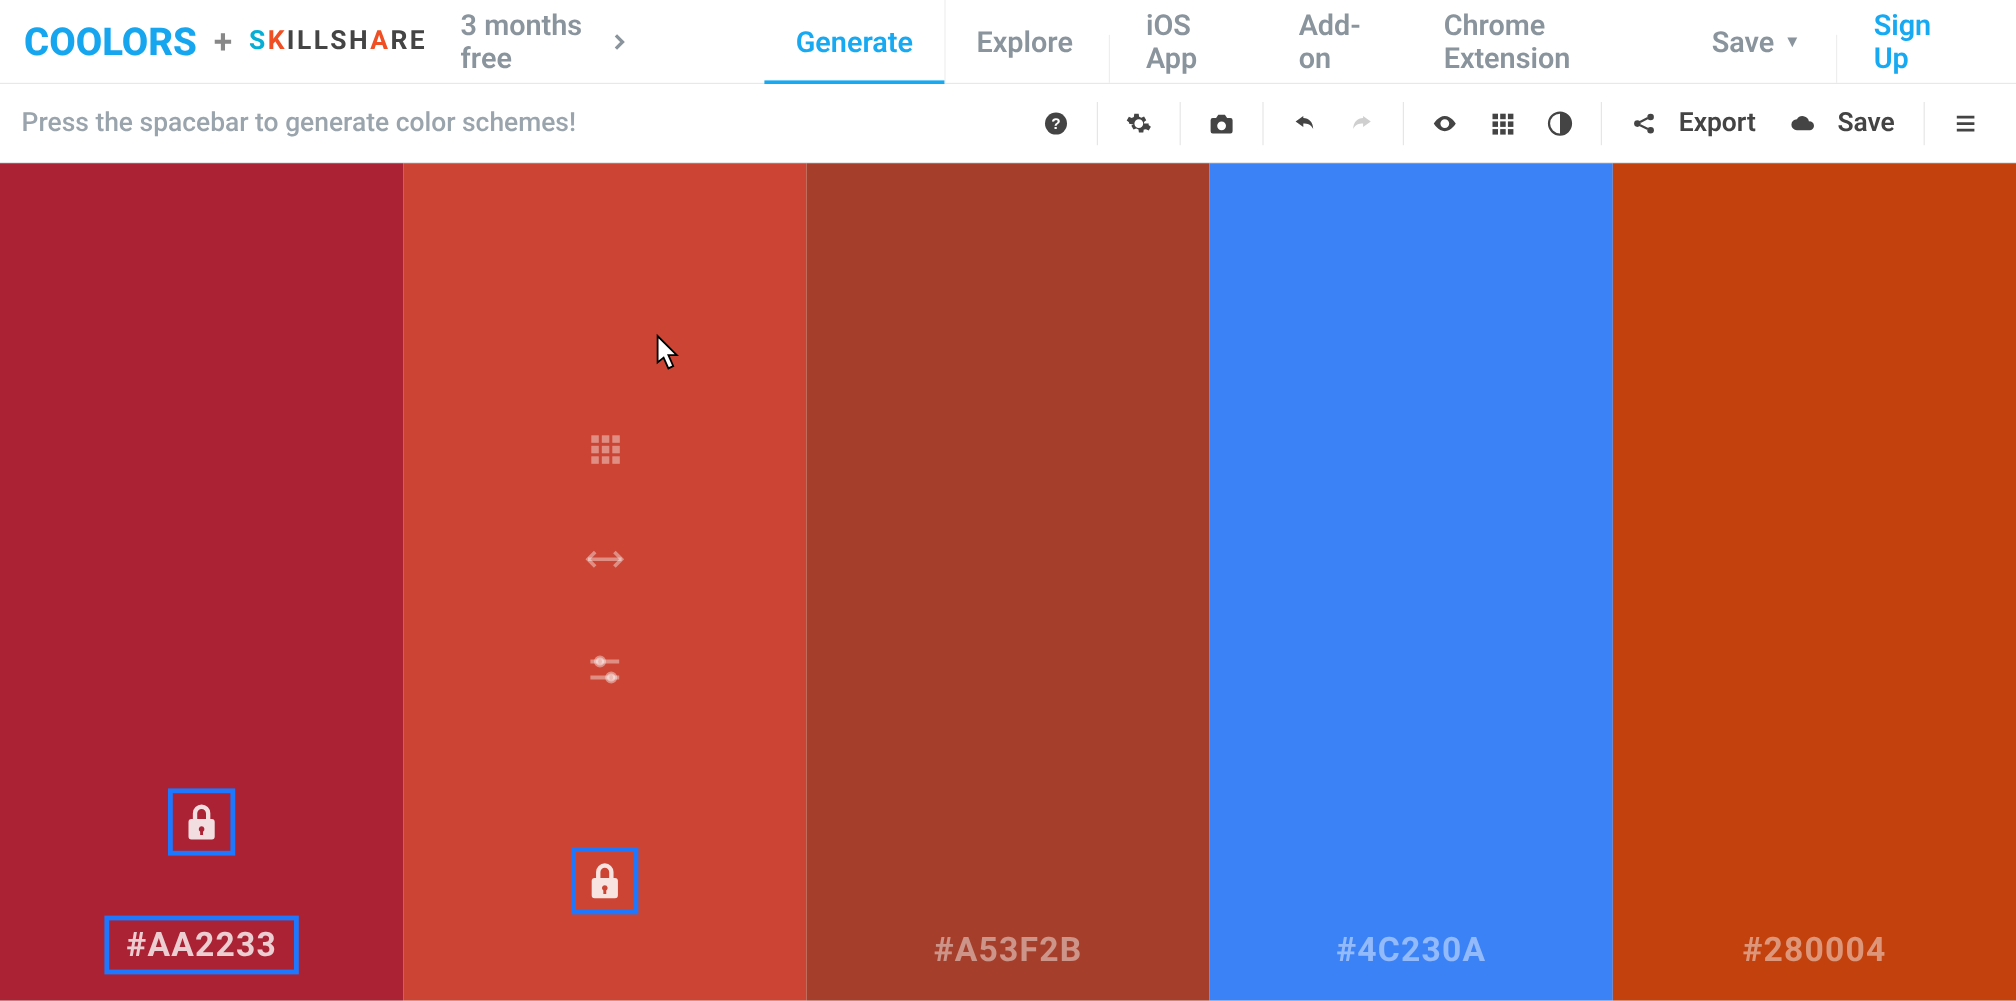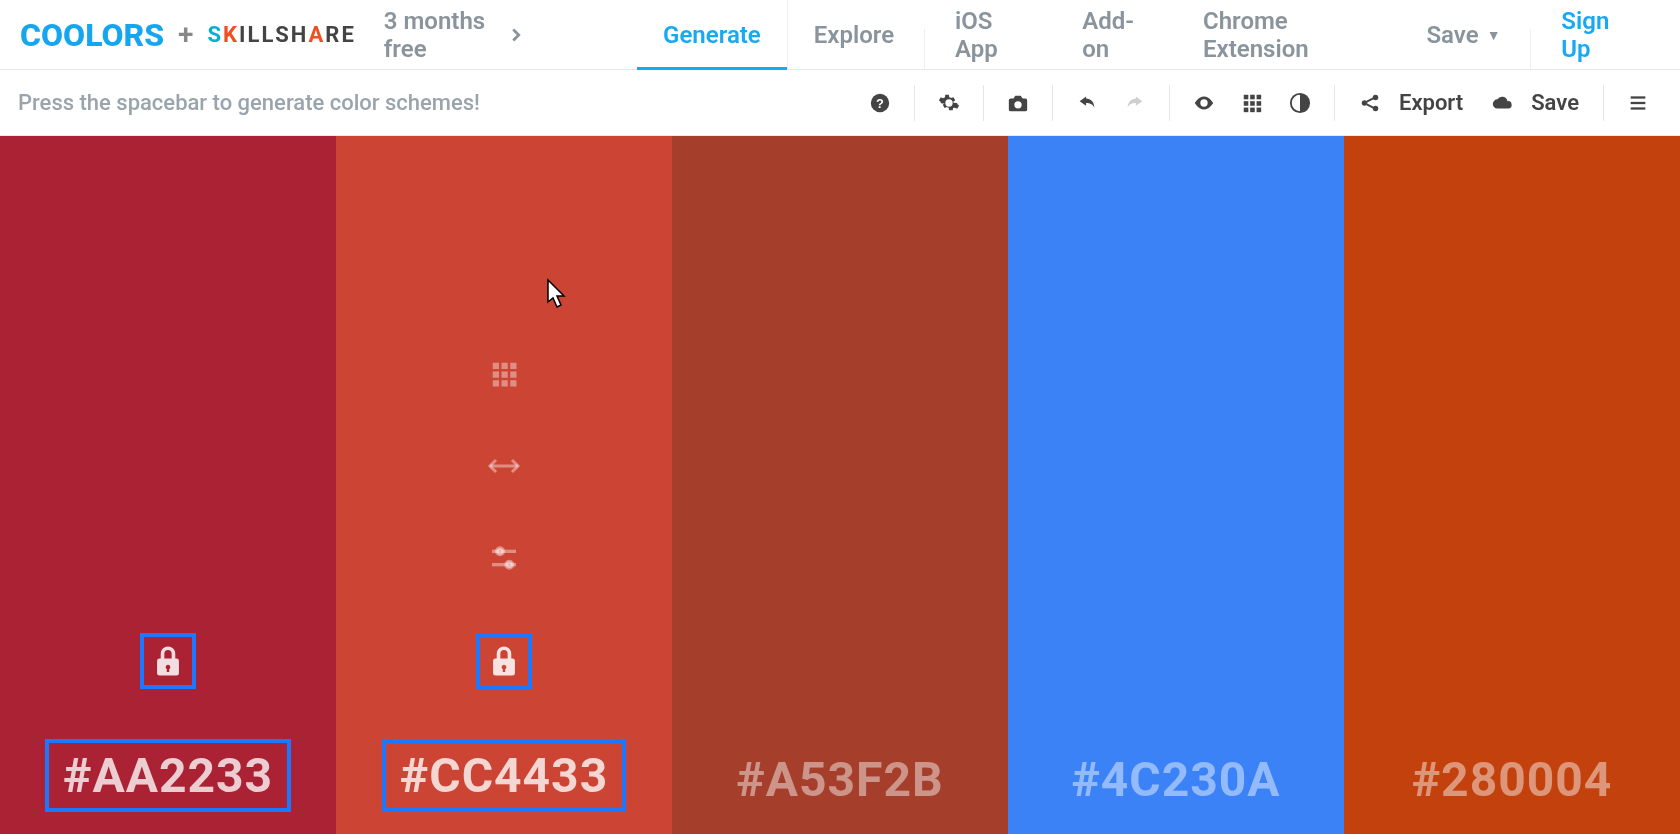--- a/index.html
+++ b/index.html
@@ -55,21 +55,21 @@
   .tool-sep { width:1px; height:36px; background:#e6e6e6; margin:0 10px; }
   .tool-label-btn { display:flex; align-items:center; gap:18px; color:#444; font-size:22px; font-weight:600; padding:0 14px; cursor:pointer;}
   
   
   .ic { width:22px; height:22px; display:block; }
   
   
   .palette { display:flex; height: calc(834px - 70px - 66px); }
   .swatch { flex:1 1 0; position:relative; display:flex; flex-direction:column; align-items:center; justify-content:flex-end; padding-bottom:22px; }
   .hex {
-    font-size:48px; font-weight:700; letter-spacing:1px;
+    font-size:28px; font-weight:700; letter-spacing:1px;
     padding:4px 14px;
     color:rgba(255,255,255,0.45);
   }
   .hex.selected { border:4px solid #1e78ff; color:rgba(255,255,255,0.78); }
   
   .lock-box {
     width:56px; height:56px;
     display:flex; align-items:center; justify-content:center;
     margin-bottom:50px;
     color:rgba(255,255,255,0.85);
@@ -265,21 +265,20 @@
             <line x1="3" y1="17" x2="21" y2="17"></line>
             <circle cx="16" cy="17" r="2.5" fill="currentColor"></circle>
           </svg>
       </div>
       </div>
       <div class="lock-box selected">
         <svg width="30" height="34" viewBox="0 0 24 28" fill="currentColor">
           <path d="M6 12V8a6 6 0 0112 0v4h1a2 2 0 012 2v10a2 2 0 01-2 2H5a2 2 0 01-2-2V14a2 2 0 012-2h1zm3 0h6V8a3 3 0 00-6 0v4zm3 5a2 2 0 00-1 3.7V23h2v-2.3A2 2 0 0012 17z"></path>
         </svg>
       </div>
-      <div class="hex selected">#CC4433</div>
     </div>
     <div class="swatch" style="background: rgb(165, 63, 43);">
       <div class="hex">#A53F2B</div>
     </div>
     <div class="swatch" style="background: #3b82f6;">
       <div class="hex">#4C230A</div>
     </div>
     <div class="swatch" style="background: #c2410c;">
       <div class="hex">#280004</div>
     </div>

